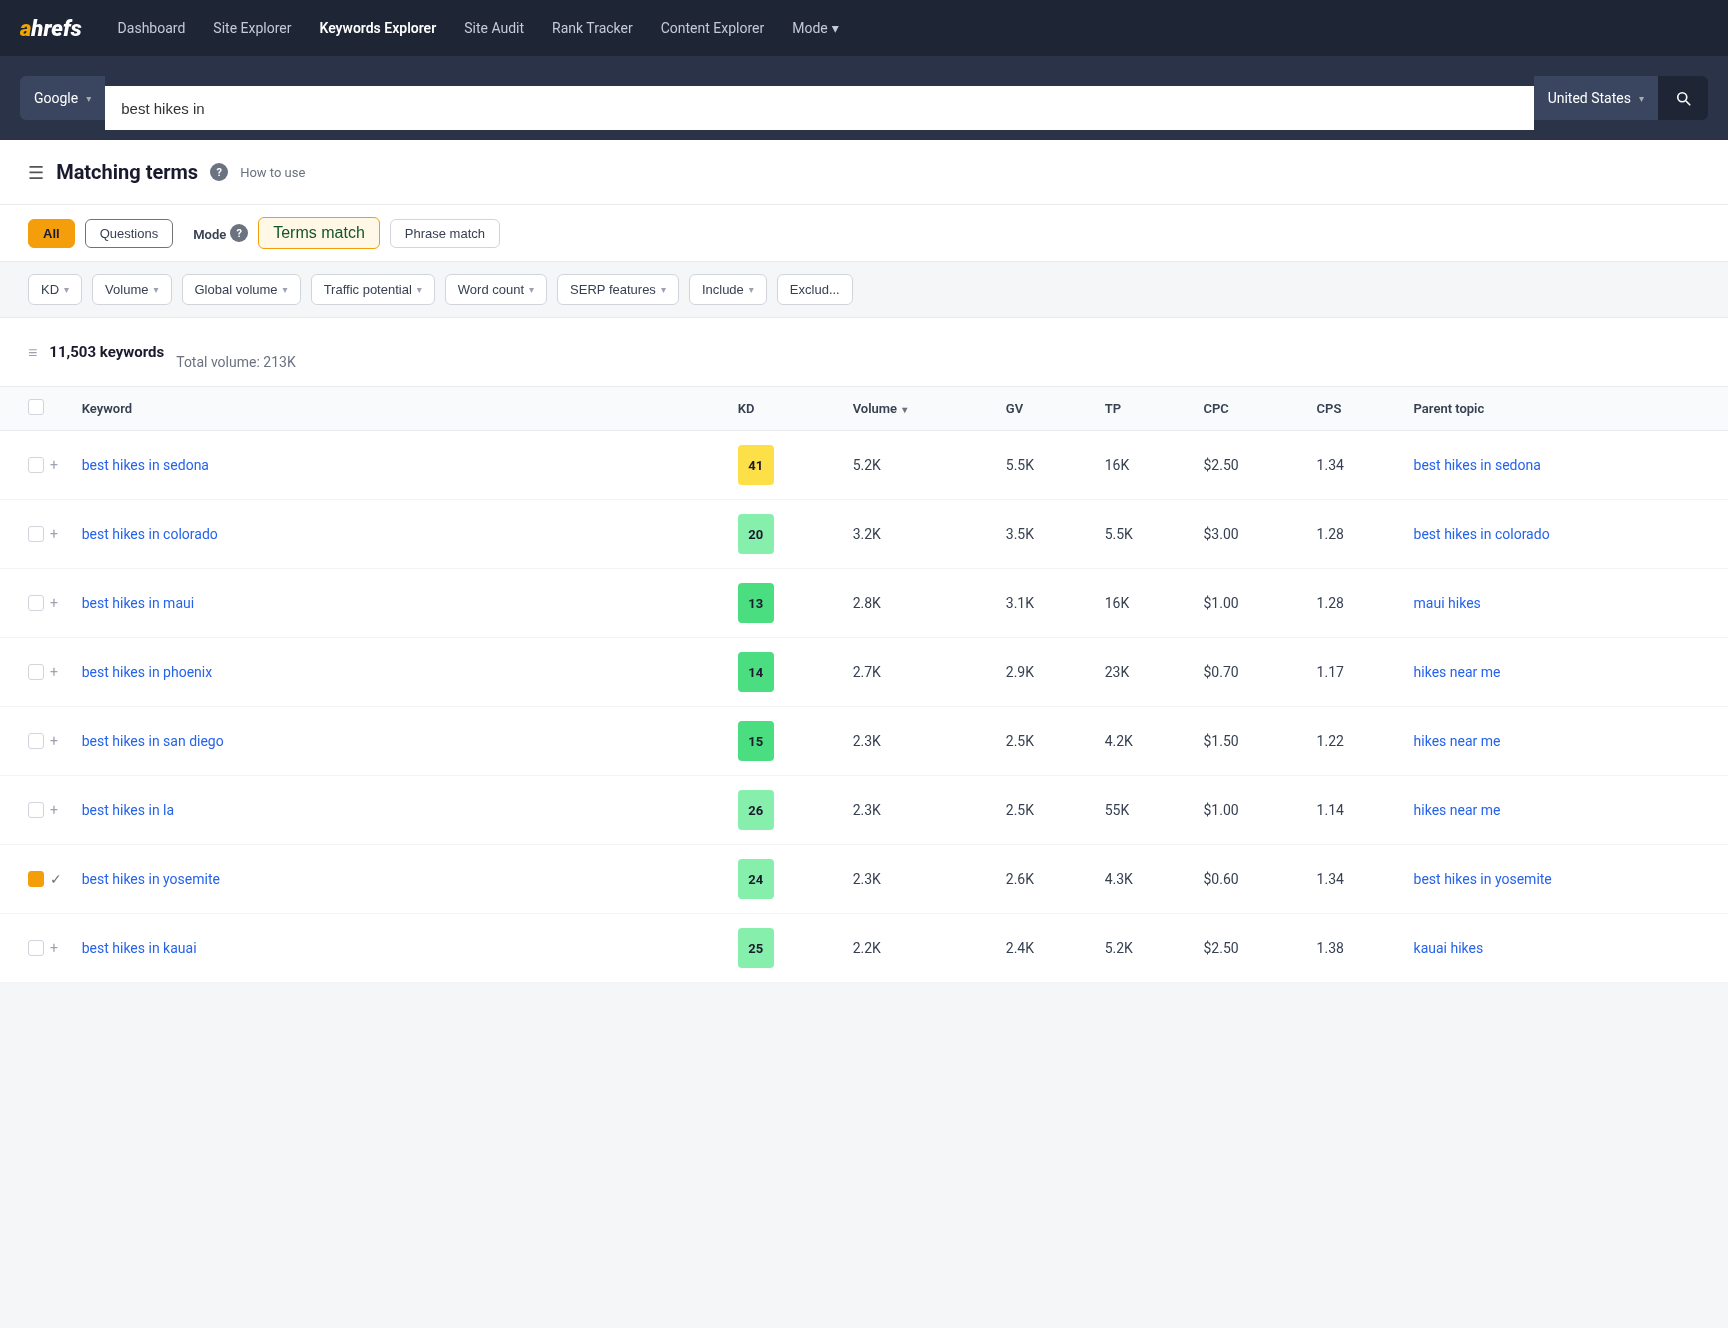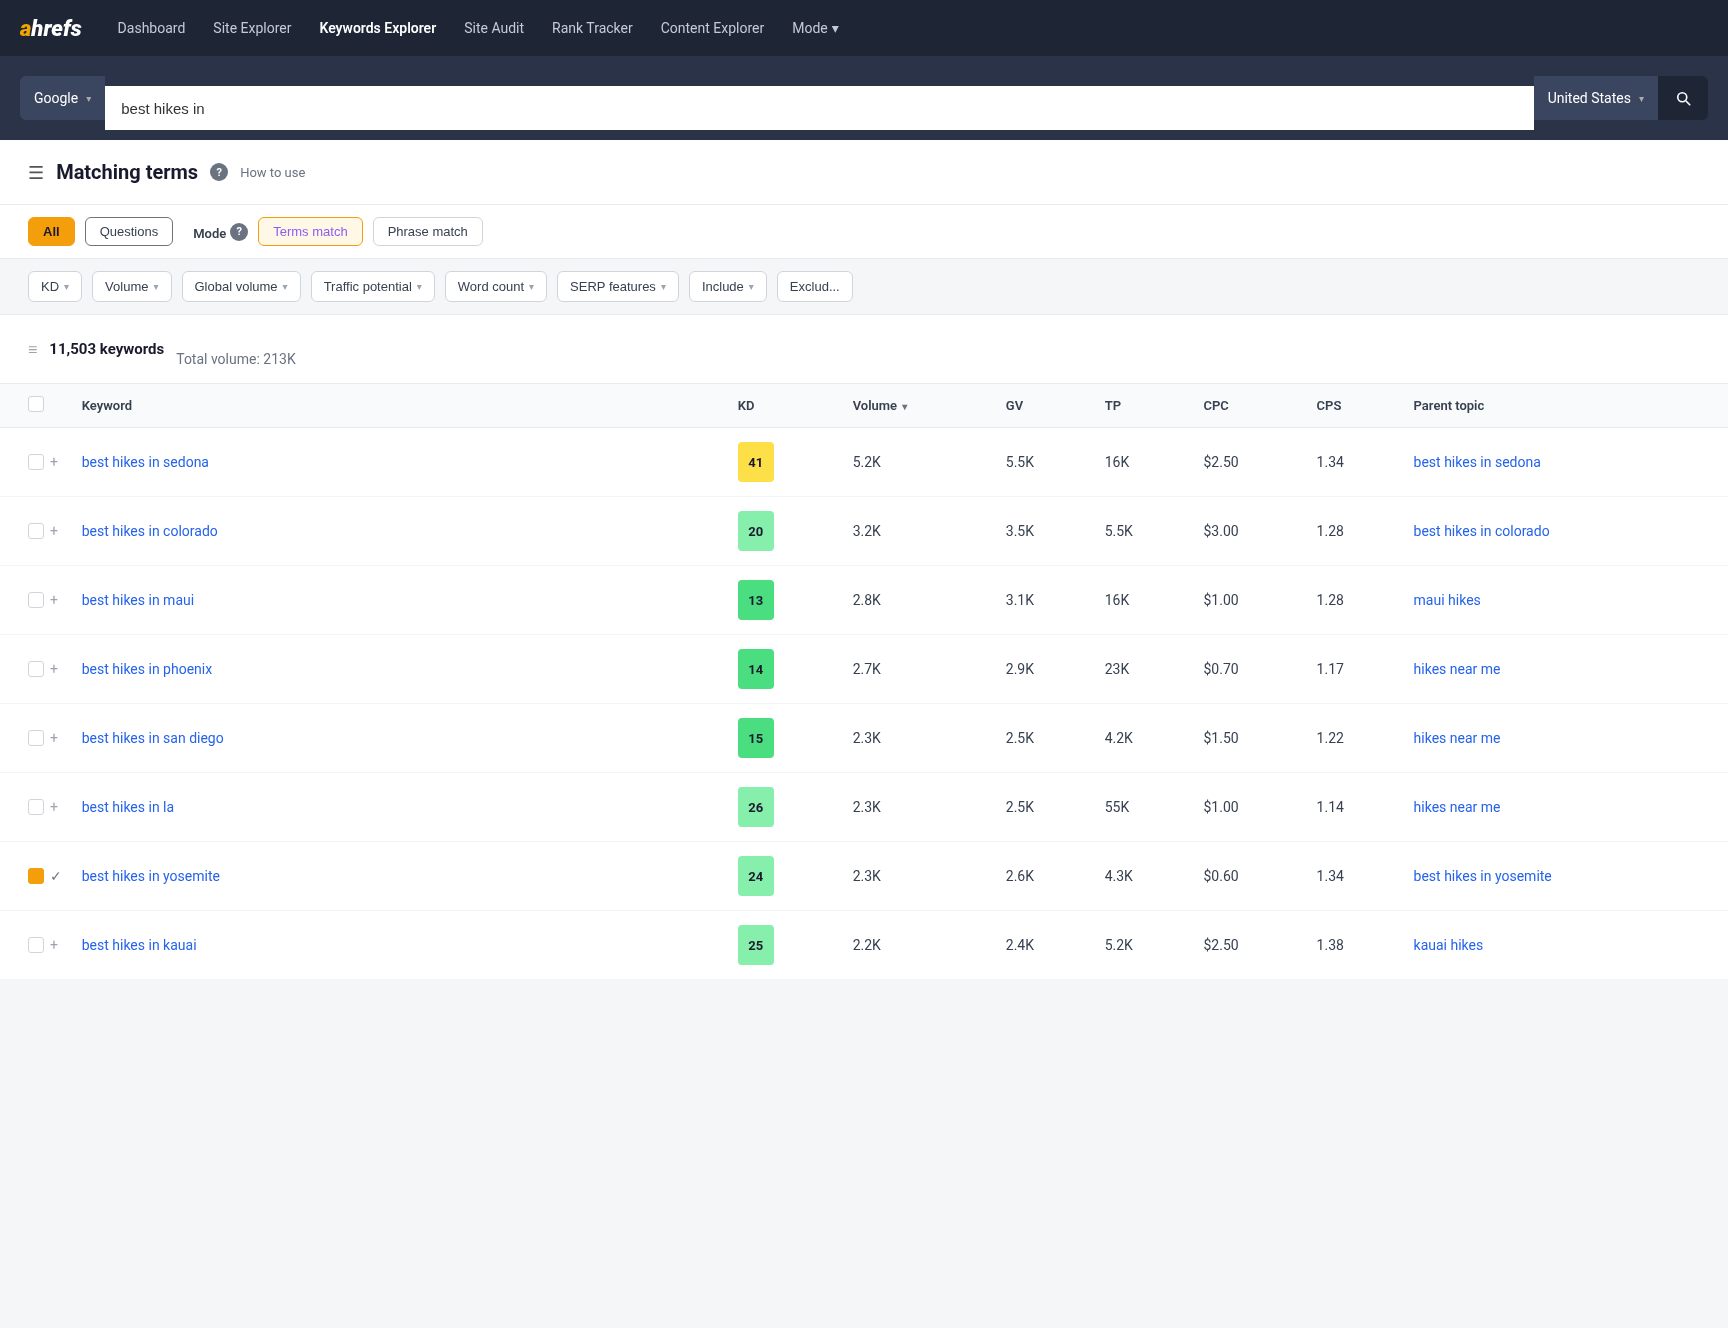--- a/index.html
+++ b/index.html
@@ -29,21 +29,21 @@
     .hamburger { color: #555; font-size: 18px; cursor: pointer; }
     .page-title { font-size: 20px; font-weight: 700; color: #1a1a2e; }
     .help-icon { background: #6b7280; color: #fff; border-radius: 50%; width: 18px; height: 18px; font-size: 11px; display: flex; align-items: center; justify-content: center; cursor: pointer; font-weight: 700; }
     .how-to-use { color: #6b7280; font-size: 13px; cursor: pointer; }
 
     
     .filter-tabs { background: #fff; padding: 12px 28px; display: flex; align-items: center; gap: 10px; border-bottom: 1px solid #e8eaed; }
     .tab-btn { border: 1px solid #737373; background: #fff; color: #374151; padding: 6px 14px; border-radius: 6px; font-size: 13px; cursor: pointer; font-weight: 500; }
     .tab-btn.active { background: #f59e0b; border-color: #f59e0b; color: #1a1a2e; font-weight: 600; }
     .mode-label { font-size: 13px; color: #374151; font-weight: 600; margin-left: 10px; display: flex; align-items: flex-end; gap: 4px; }
-    .terms-match-btn { background: #fff8e6; border: 1.5px solid #f59e0b; color: #8b5cf6; padding: 6px 14px; border-radius: 6px; font-size: 13px; cursor: pointer; font-weight: 500; }
+    .terms-match-btn { background: #fff8e6; border: 1.5px solid #f59e0b; color: #14532d; padding: 6px 14px; border-radius: 6px; font-size: 16px; cursor: pointer; font-weight: 500; }
     .phrase-match-btn { background: #fff; border: 1px solid #d1d5db; color: #374151; padding: 6px 14px; border-radius: 6px; font-size: 13px; cursor: pointer; }
 
     
     .filter-row { background: #f5f6f8; padding: 12px 28px; display: flex; align-items: center; gap: 10px; flex-wrap: wrap; border-bottom: 1px solid #e8eaed; }
     .filter-btn { background: #fff; border: 1px solid #d1d5db; color: #374151; padding: 7px 12px; border-radius: 6px; font-size: 13px; cursor: pointer; display: flex; align-items: center; gap: 5px; white-space: nowrap; }
     .filter-btn .arrow { font-size: 10px; color: #9ca3af; }
 
     
     .table-section { background: #fff; margin: 0; padding: 0; }
     .table-header-row { padding: 16px 28px; display: flex; align-items: center; gap: 12px; border-bottom: 1px solid #e8eaed; }

